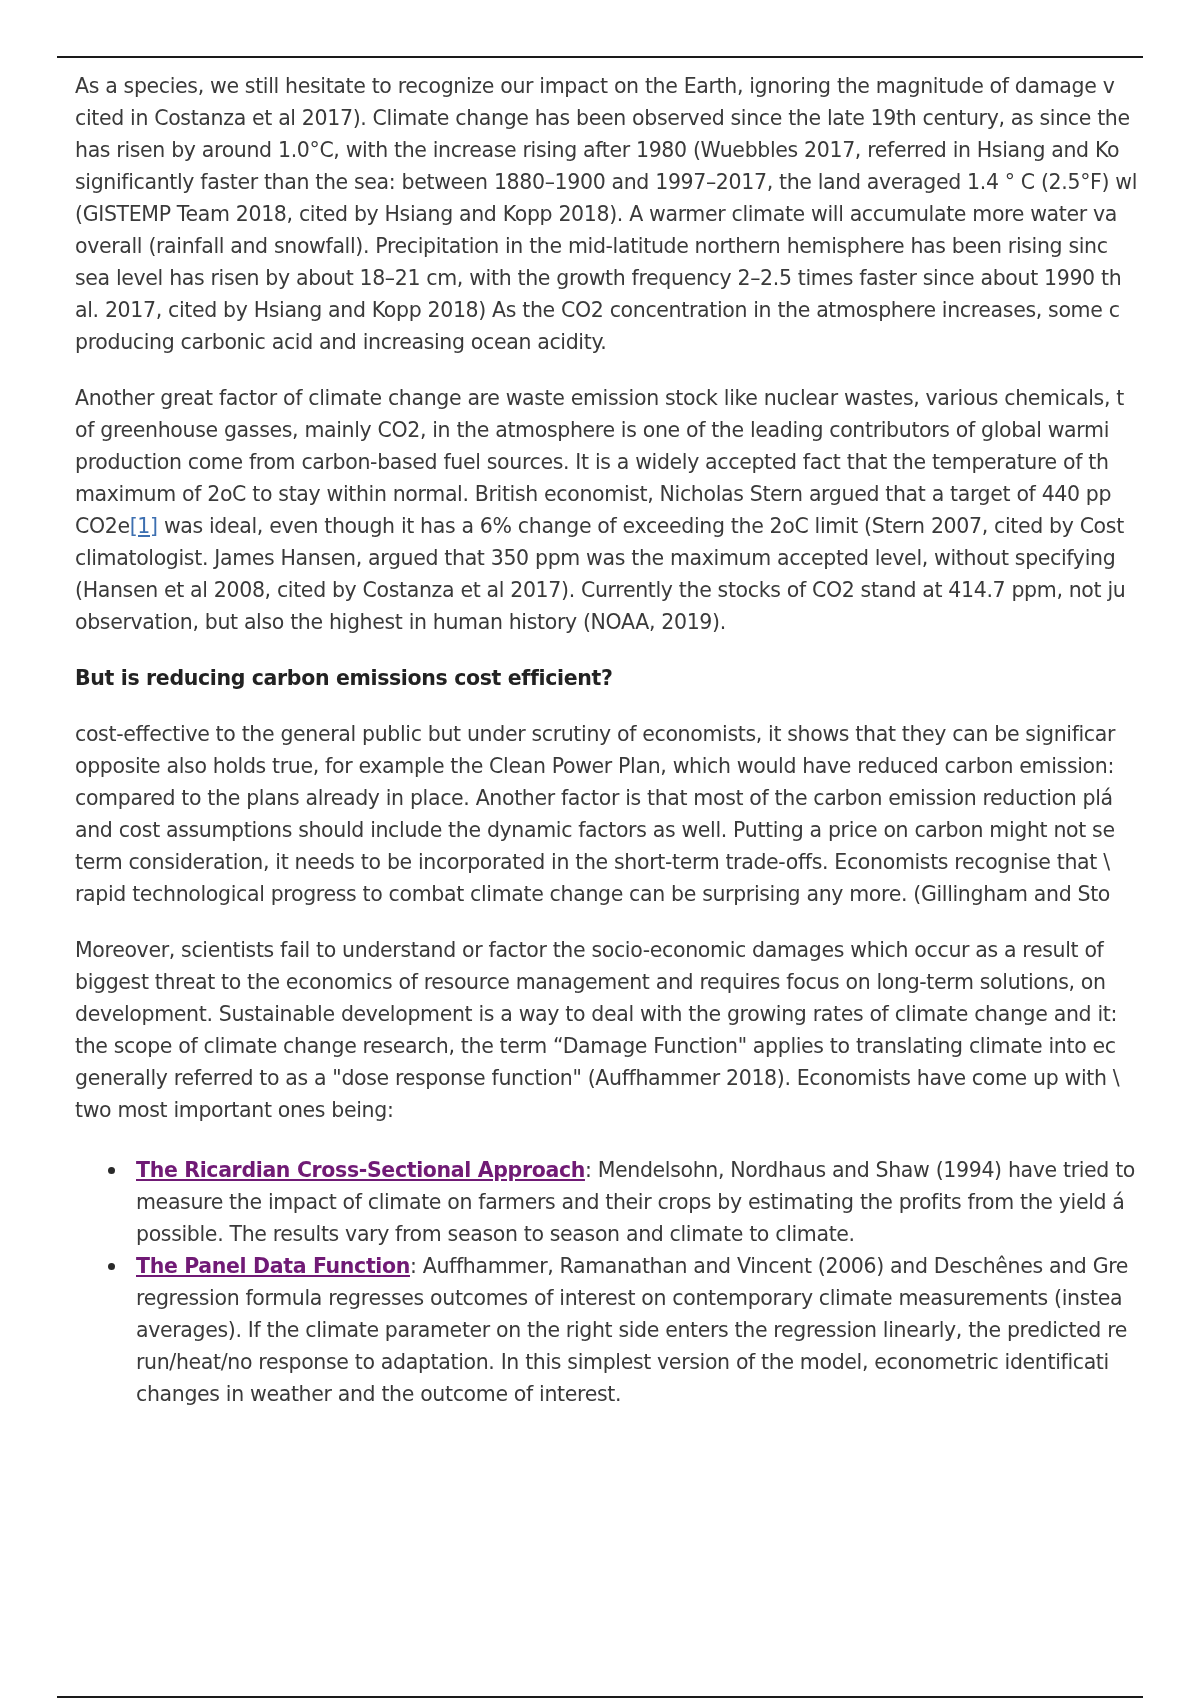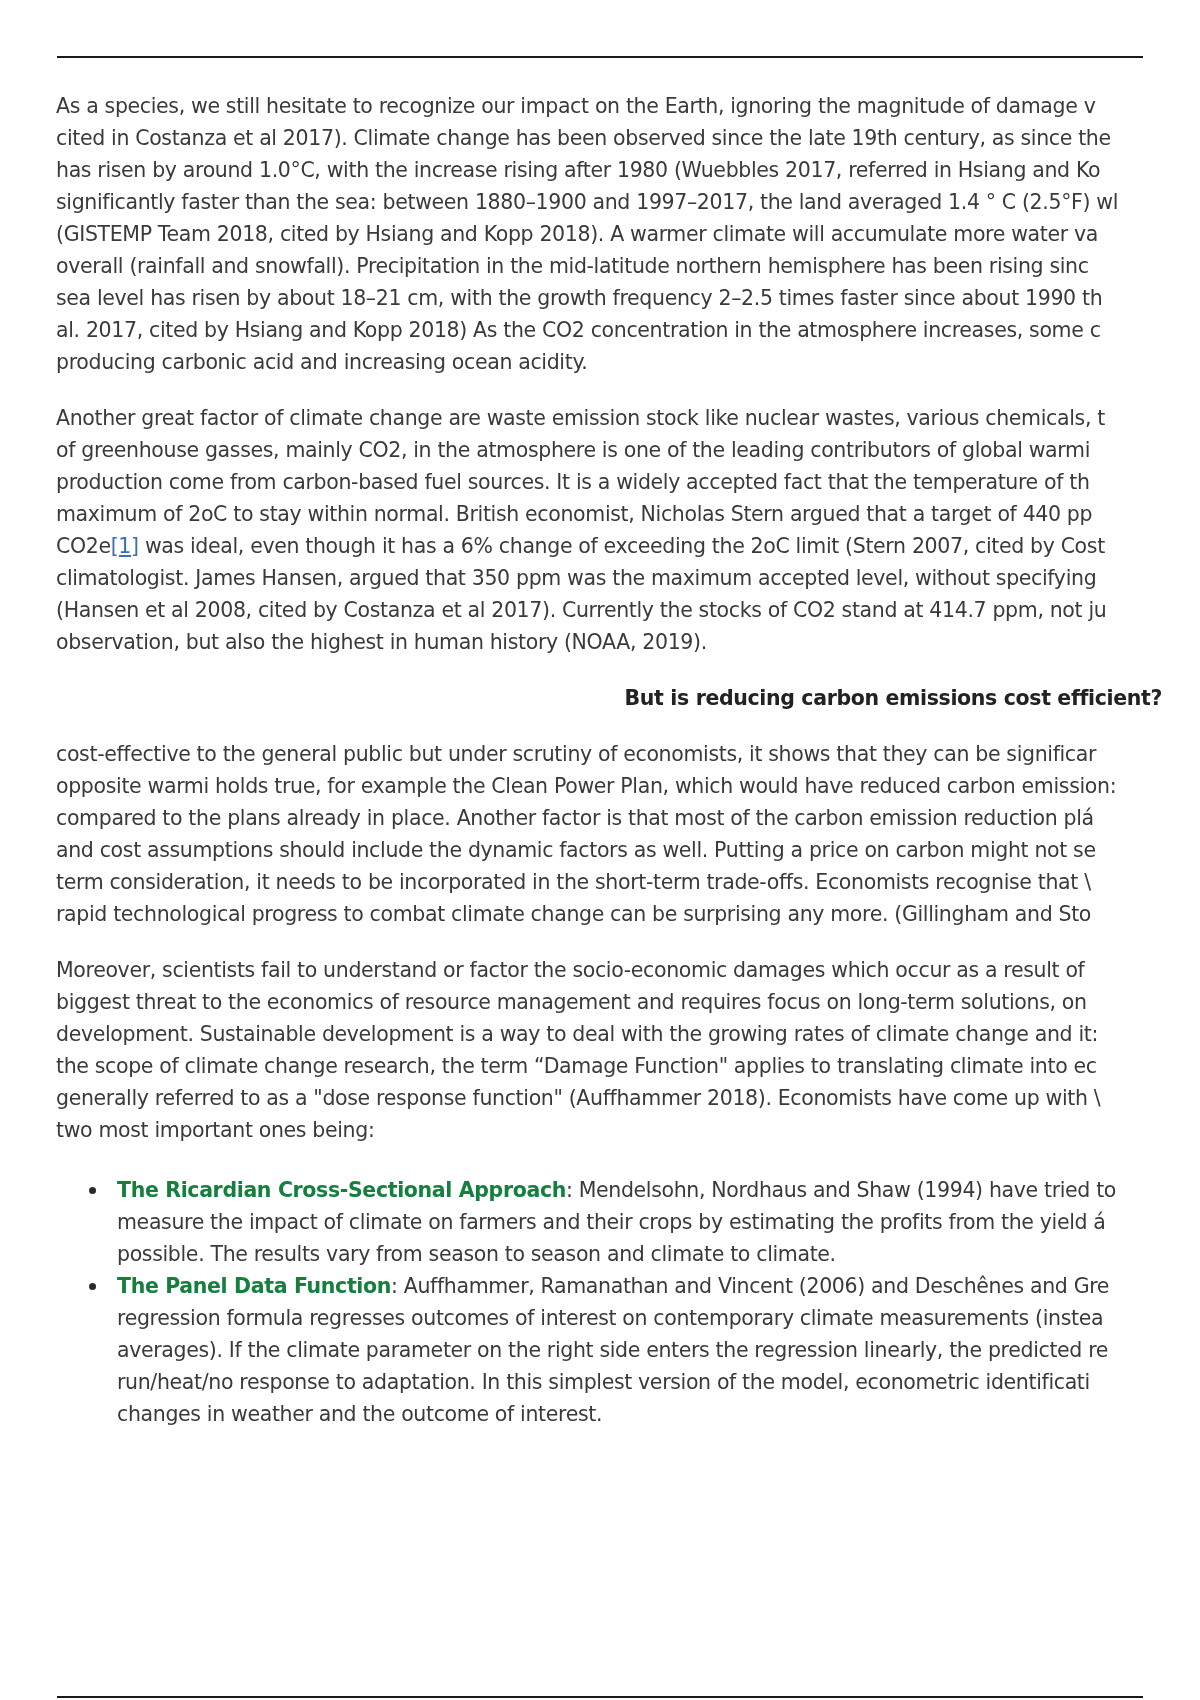--- a/index.html
+++ b/index.html
@@ -5,39 +5,39 @@
     html, body { margin: 0; padding: 0; background: #ffffff; }
     body {
       width: 1200px; height: 1700px; position: relative; overflow: hidden;
       font-family: "DejaVu Sans", "Liberation Sans", sans-serif;
       color: #3a3a3a;
     }
     .rule { position: absolute; left: 57px; width: 1086px; height: 2px; background: #1a1a1a; }
     .rule.top { top: 56px; }
     .rule.bottom { top: 1696px; }
     .page {
-      position: absolute; left: 56px; top: 70px; width: 1106px; overflow: hidden; margin-top: 20px;
+      position: absolute; left: 75px; top: 70px; width: 1106px; overflow: hidden;
     }
     .line {
       white-space: nowrap; font-size: 20.5px; line-height: 32px; height: 32px;
       letter-spacing: -0.35px; overflow: hidden;
     }
     .para { margin-bottom: 24px; }
     .heading {
       font-weight: bold; color: #222; font-size: 20.5px; line-height: 32px; height: 32px;
-      letter-spacing: -0.35px; margin-bottom: 24px; white-space: nowrap; text-align: right;
+      letter-spacing: -0.35px; margin-bottom: 24px; white-space: nowrap;
     }
     .fn-link { color: #3d6fb0; text-decoration: underline; }
     ul.bullets { list-style: none; margin: 0 0 0 0; padding: 0; position: relative; }
     .bullet-item { position: relative; padding-left: 61px; }
     .bullet-dot {
       position: absolute; left: 33px; top: 13px; width: 7px; height: 7px;
       border-radius: 50%; background: #2a2a2a;
     }
-    .bold-lead { font-weight: bold; color: #15803d; }
+    .bold-lead { font-weight: bold; color: #701a75; text-decoration: underline; }
   </style>
 </head>
 <body>
 
 <div class="rule top"></div>
 
 <div class="page">
 
   <div class="para">
     <div class="line">As a species, we still hesitate to recognize our impact on the Earth, ignoring the magnitude of damage v</div>
@@ -59,21 +59,21 @@
     <div class="line"><span>CO2e</span><a class="fn-link">[1]</a><span> was ideal, even though it has a 6% change of exceeding the 2oC limit (Stern 2007, cited by Cost</span></div>
     <div class="line">climatologist. James Hansen, argued that 350 ppm was the maximum accepted level, without specifying</div>
     <div class="line">(Hansen et al 2008, cited by Costanza et al 2017). Currently the stocks of CO2 stand at 414.7 ppm, not ju</div>
     <div class="line">observation, but also the highest in human history (NOAA, 2019).</div>
   </div>
 
   <div class="heading">But is reducing carbon emissions cost efficient?</div>
 
   <div class="para">
     <div class="line">cost-effective to the general public but under scrutiny of economists, it shows that they can be significar</div>
-    <div class="line">opposite warmi holds true, for example the Clean Power Plan, which would have reduced carbon emission:</div>
+    <div class="line">opposite also holds true, for example the Clean Power Plan, which would have reduced carbon emission:</div>
     <div class="line">compared to the plans already in place. Another factor is that most of the carbon emission reduction plá</div>
     <div class="line">and cost assumptions should include the dynamic factors as well. Putting a price on carbon might not se</div>
     <div class="line">term consideration, it needs to be incorporated in the short-term trade-offs. Economists recognise that \</div>
     <div class="line">rapid technological progress to combat climate change can be surprising any more. (Gillingham and Sto</div>
   </div>
 
   <div class="para" style="margin-bottom:28px;">
     <div class="line">Moreover, scientists fail to understand or factor the socio-economic damages which occur as a result of</div>
     <div class="line">biggest threat to the economics of resource management and requires focus on long-term solutions, on</div>
     <div class="line">development. Sustainable development is a way to deal with the growing rates of climate change and it:</div>

